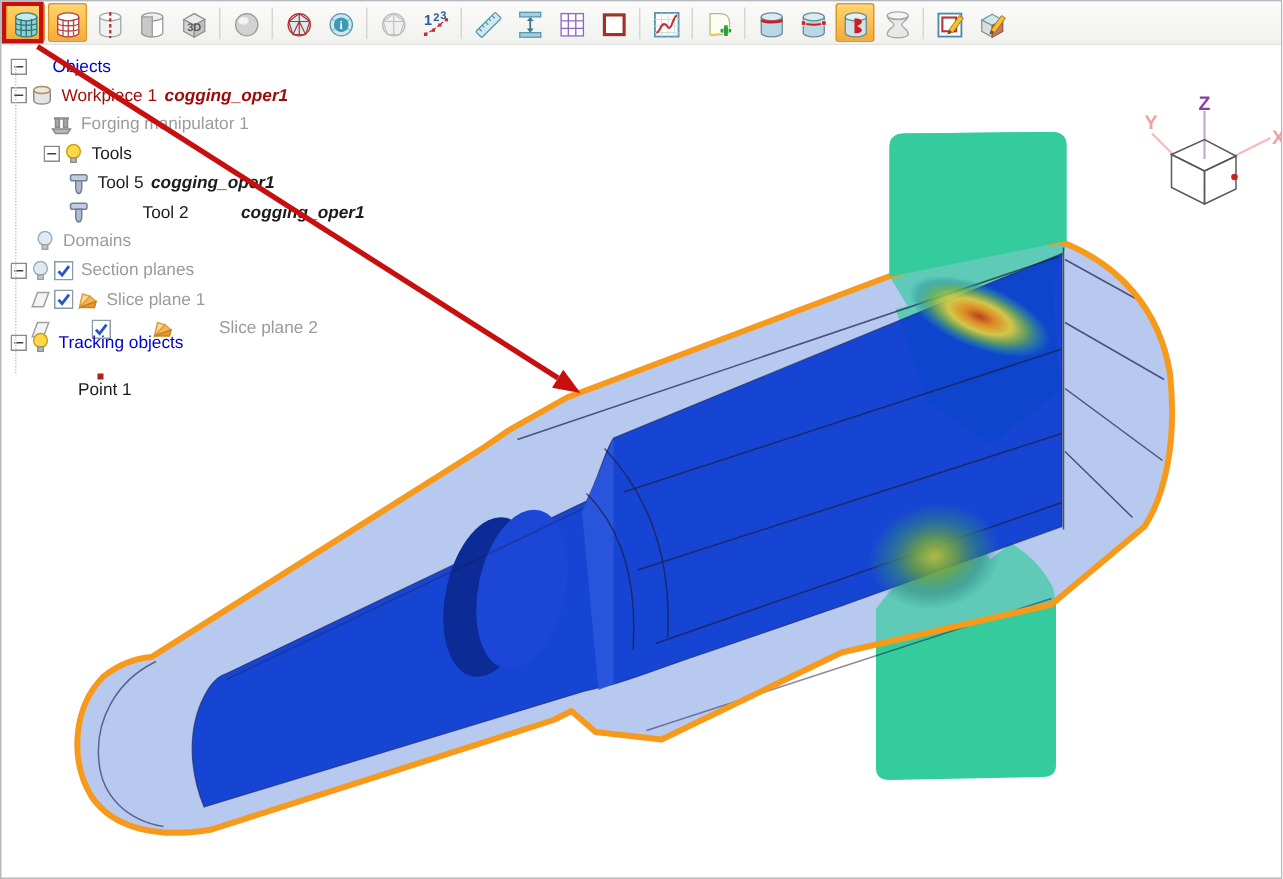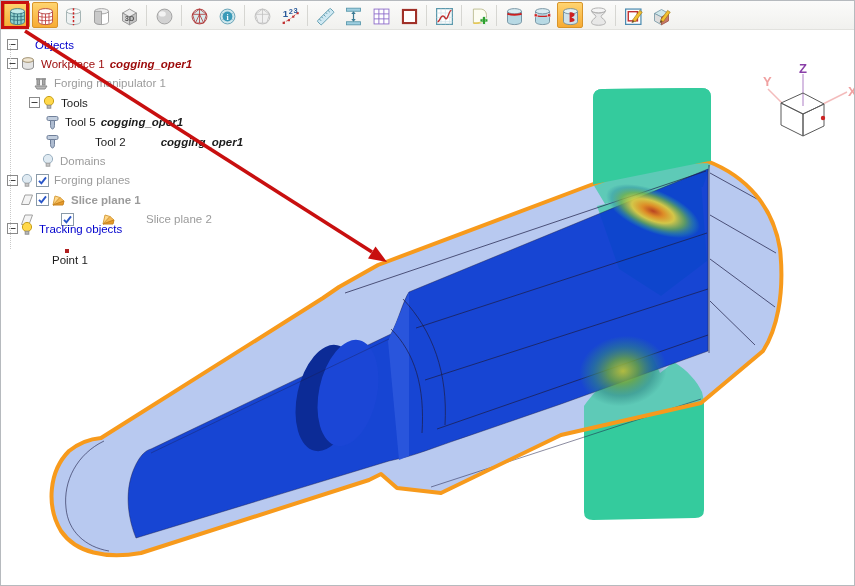--- a/index.html
+++ b/index.html
@@ -409,21 +409,21 @@
       <div class="trow" style="top: 100px; left: 42px; gap: 30px;">
         <span class="ticon">
           <svg width="15" height="15" viewBox="0 0 15 15">
             <rect x="2" y="1.5" width="11" height="4" rx="1.4" fill="#c2cede" stroke="#70809a"></rect>
             <path d="M5.5 5.5h4v5c0 2-1 3.5-2 3.5s-2-1.5-2-3.5Z" fill="#aebcd0" stroke="#70809a"></path>
           </svg>
         </span>
         <span class="lab c-normal">Tool 2</span>
         <span class="suf c-normal">cogging_oper1</span>
       </div>
-      <div class="trow" style="top: 119.4px; left: 38px;">
+      <div class="trow" style="top: 119.4px; left: 20px;">
         <span class="ticon">
           <svg width="14" height="15" viewBox="0 0 14 15">
             <circle cx="7" cy="6" r="4.6" fill="#dfeaf2" stroke="#9ab0c0"></circle>
             <rect x="5.2" y="10.2" width="3.6" height="3" fill="#c8c8c8" stroke="#a0a0a0"></rect>
           </svg>
         </span>
         <span class="lab c-muted">Domains</span>
       </div>
       <div class="trow" style="top: 138.8px; left: 4px;">
         <span class="ticon">
@@ -437,23 +437,23 @@
             <circle cx="7" cy="6" r="4.6" fill="#dfeaf2" stroke="#9ab0c0"></circle>
             <rect x="5.2" y="10.2" width="3.6" height="3" fill="#c8c8c8" stroke="#a0a0a0"></rect>
           </svg>
         </span>
         <span class="ticon">
           <svg width="13" height="13" viewBox="0 0 13 13">
             <rect x="0.5" y="0.5" width="12" height="12" fill="#fff" stroke="#8a9aa8"></rect>
             <path d="M3 6.8l2.4 2.6L10 3.4" stroke="#2855c8" stroke-width="1.9" fill="none"></path>
           </svg>
         </span>
-        <span class="lab c-muted">Forging planes</span>
-      </div>
-      <div class="trow" style="top: 158.2px; left: 17px; font-weight: bold;">
+        <span class="lab c-muted">Section planes</span>
+      </div>
+      <div class="trow" style="top: 158.2px; left: 17px;">
         <span class="ticon">
           <svg width="14" height="13" viewBox="0 0 14 13">
             <path d="M1.5 11.5 5 2h7.5L9 11.5Z" fill="#f4f4f4" stroke="#a0a0a0"></path>
           </svg>
         </span>
         <span class="ticon">
           <svg width="13" height="13" viewBox="0 0 13 13">
             <rect x="0.5" y="0.5" width="12" height="12" fill="#fff" stroke="#8a9aa8"></rect>
             <path d="M3 6.8l2.4 2.6L10 3.4" stroke="#2855c8" stroke-width="1.9" fill="none"></path>
           </svg>

